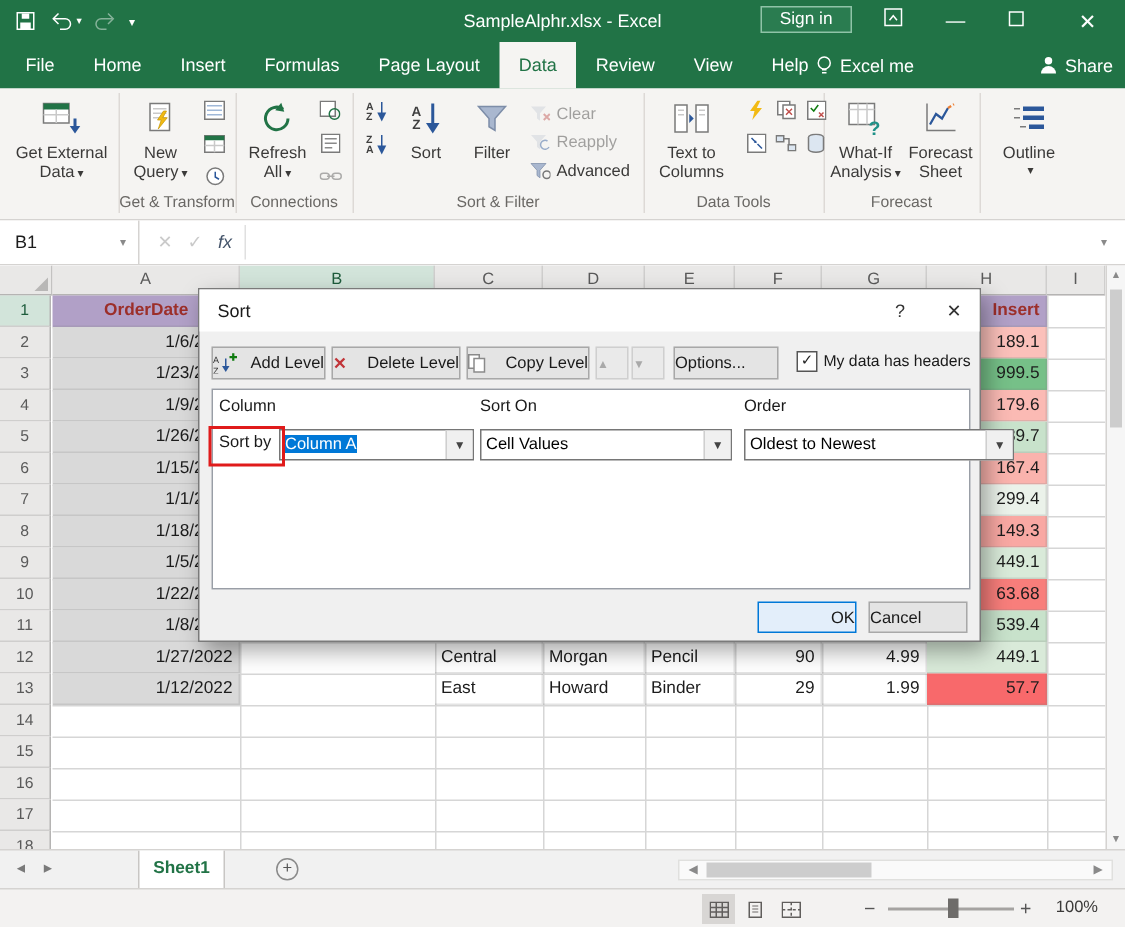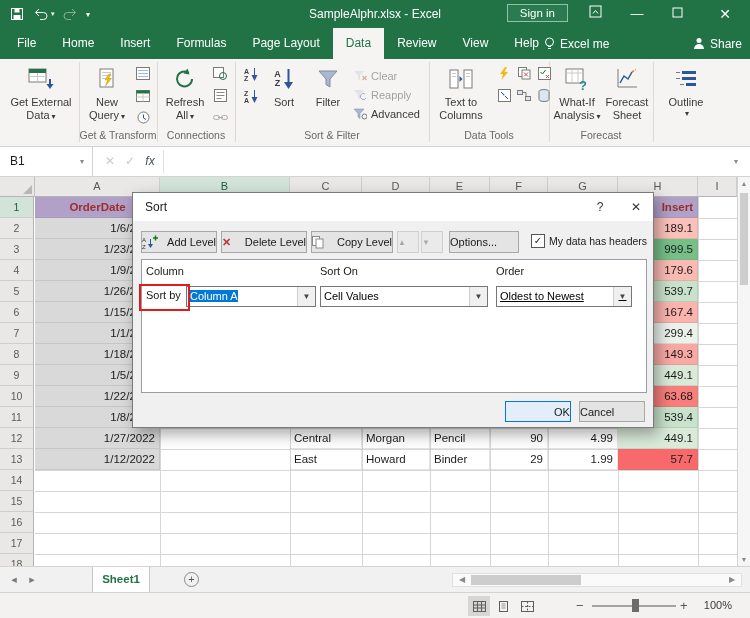--- a/index.html
+++ b/index.html
@@ -583,21 +583,21 @@
       <div id="sortby-label">Sort by</div>
 
       <div class="combo" style="left:44px;width:130px;">
         <span class="ctext"><span class="hl">Column A</span></span>
         <span class="carrow">▼</span>
       </div>
       <div class="combo" style="left:178px;width:168px;">
         <span class="ctext">Cell Values</span>
         <span class="carrow">▼</span>
       </div>
-      <div class="combo" style="left:354px;width:136px;text-decoration:underline;">
+      <div class="combo" style="left:354px;width:180px;">
         <span class="ctext">Oldest to Newest</span>
         <span class="carrow">▼</span>
       </div>
     </div>
 
     <div class="dbtn" id="ok-btn">
         <span>OK</span>
       </div>
     <div class="dbtn" id="cancel-btn">
         <span>Cancel</span>

